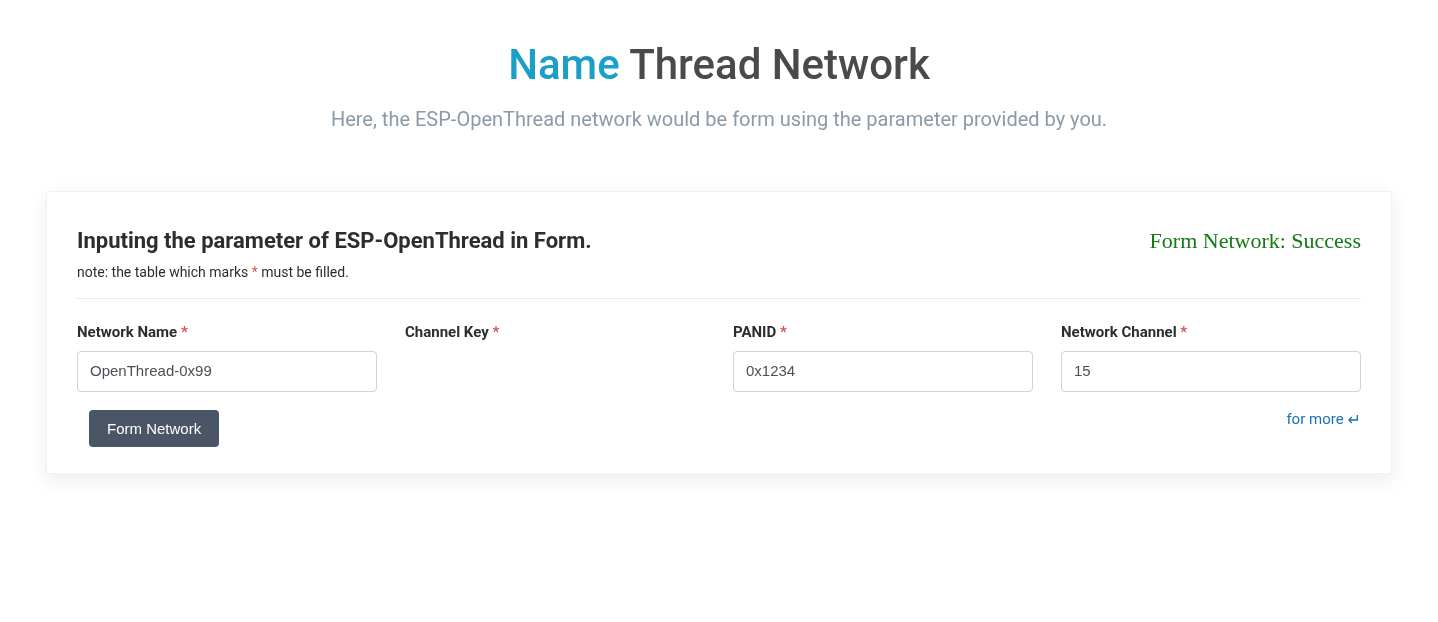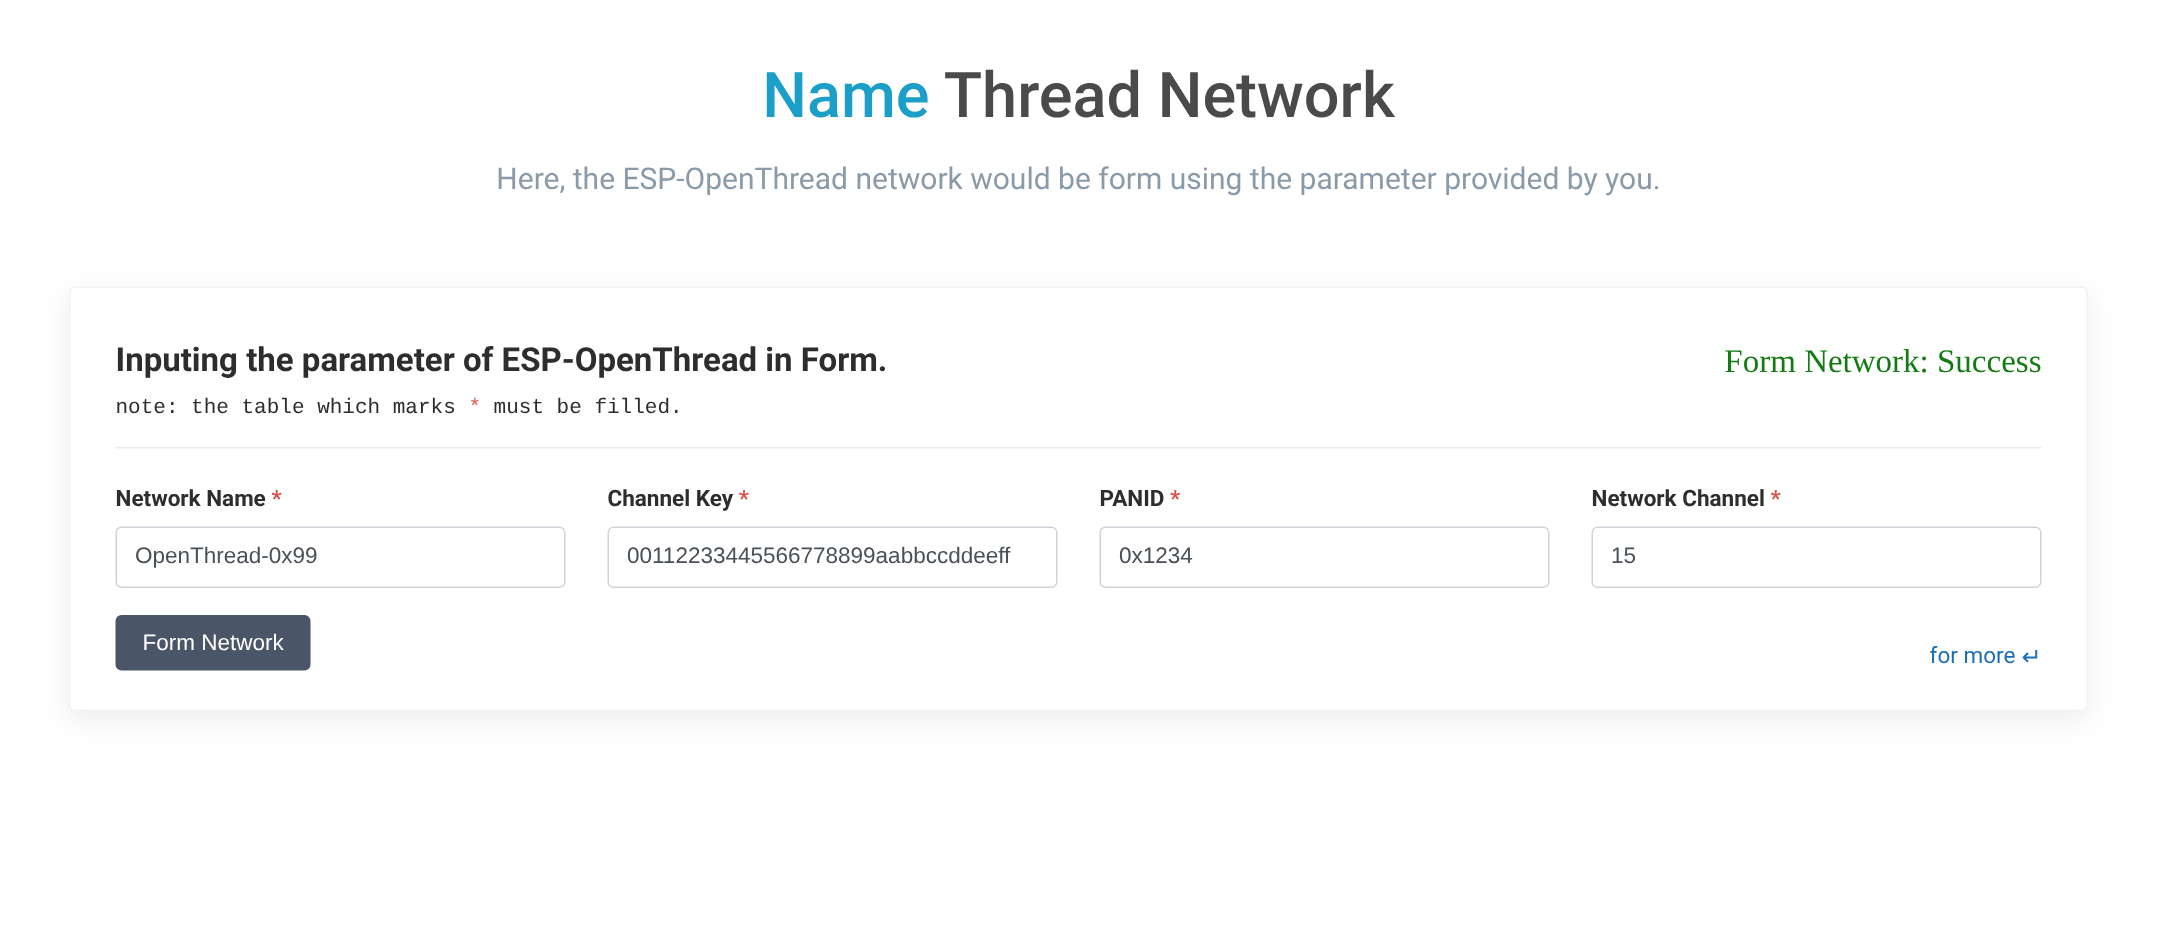--- a/index.html
+++ b/index.html
@@ -51,21 +51,20 @@
       font-family: Georgia, "Times New Roman", serif;
       font-size: 22px;
       color: #147a14;
       font-weight: 400;
       white-space: nowrap;
     }
     .note {
       font-size: 14px;
       color: #2d2d2d;
       margin-bottom: 18px;
-      font-family: Liberation Mono, monospace;
     }
     .req { color: #d9534f; }
     .divider {
       border: none;
       border-top: 1px solid #e9ecef;
       margin-bottom: 24px;
     }
     .form-grid {
       display: grid;
       grid-template-columns: 1fr 1fr 1fr 1fr;
@@ -86,22 +85,23 @@
       line-height: 1.5;
       color: #495057;
       background: #fff;
       border: 1px solid #ced4da;
       border-radius: 4px;
       outline: none;
     }
     .actions-row {
       display: flex;
       justify-content: space-between;
-      align-items: flex-end;
+      align-items: flex-start;
       margin-top: 18px;
+      margin-left: 12px;
     }
     .btn-primary {
       background: #4a5568;
       color: #fff;
       border: none;
       border-radius: 4px;
       padding: 10px 18px;
       font-size: 15px;
       cursor: pointer;
     }
@@ -146,21 +146,20 @@
         <span class="req">*</span>
       </label>
       <input type="text" value="OpenThread-0x99" style="">
     </div>
 
     <div class="form-group">
       <label>
         <span>Channel Key</span>
         <span class="req">*</span>
       </label>
-      <input type="text" value="00112233445566778899aabbccddeeff" style="">
     </div>
 
     <div class="form-group">
       <label>
         <span>PANID</span>
         <span class="req">*</span>
       </label>
       <input type="text" value="0x1234" style="">
     </div>
 

